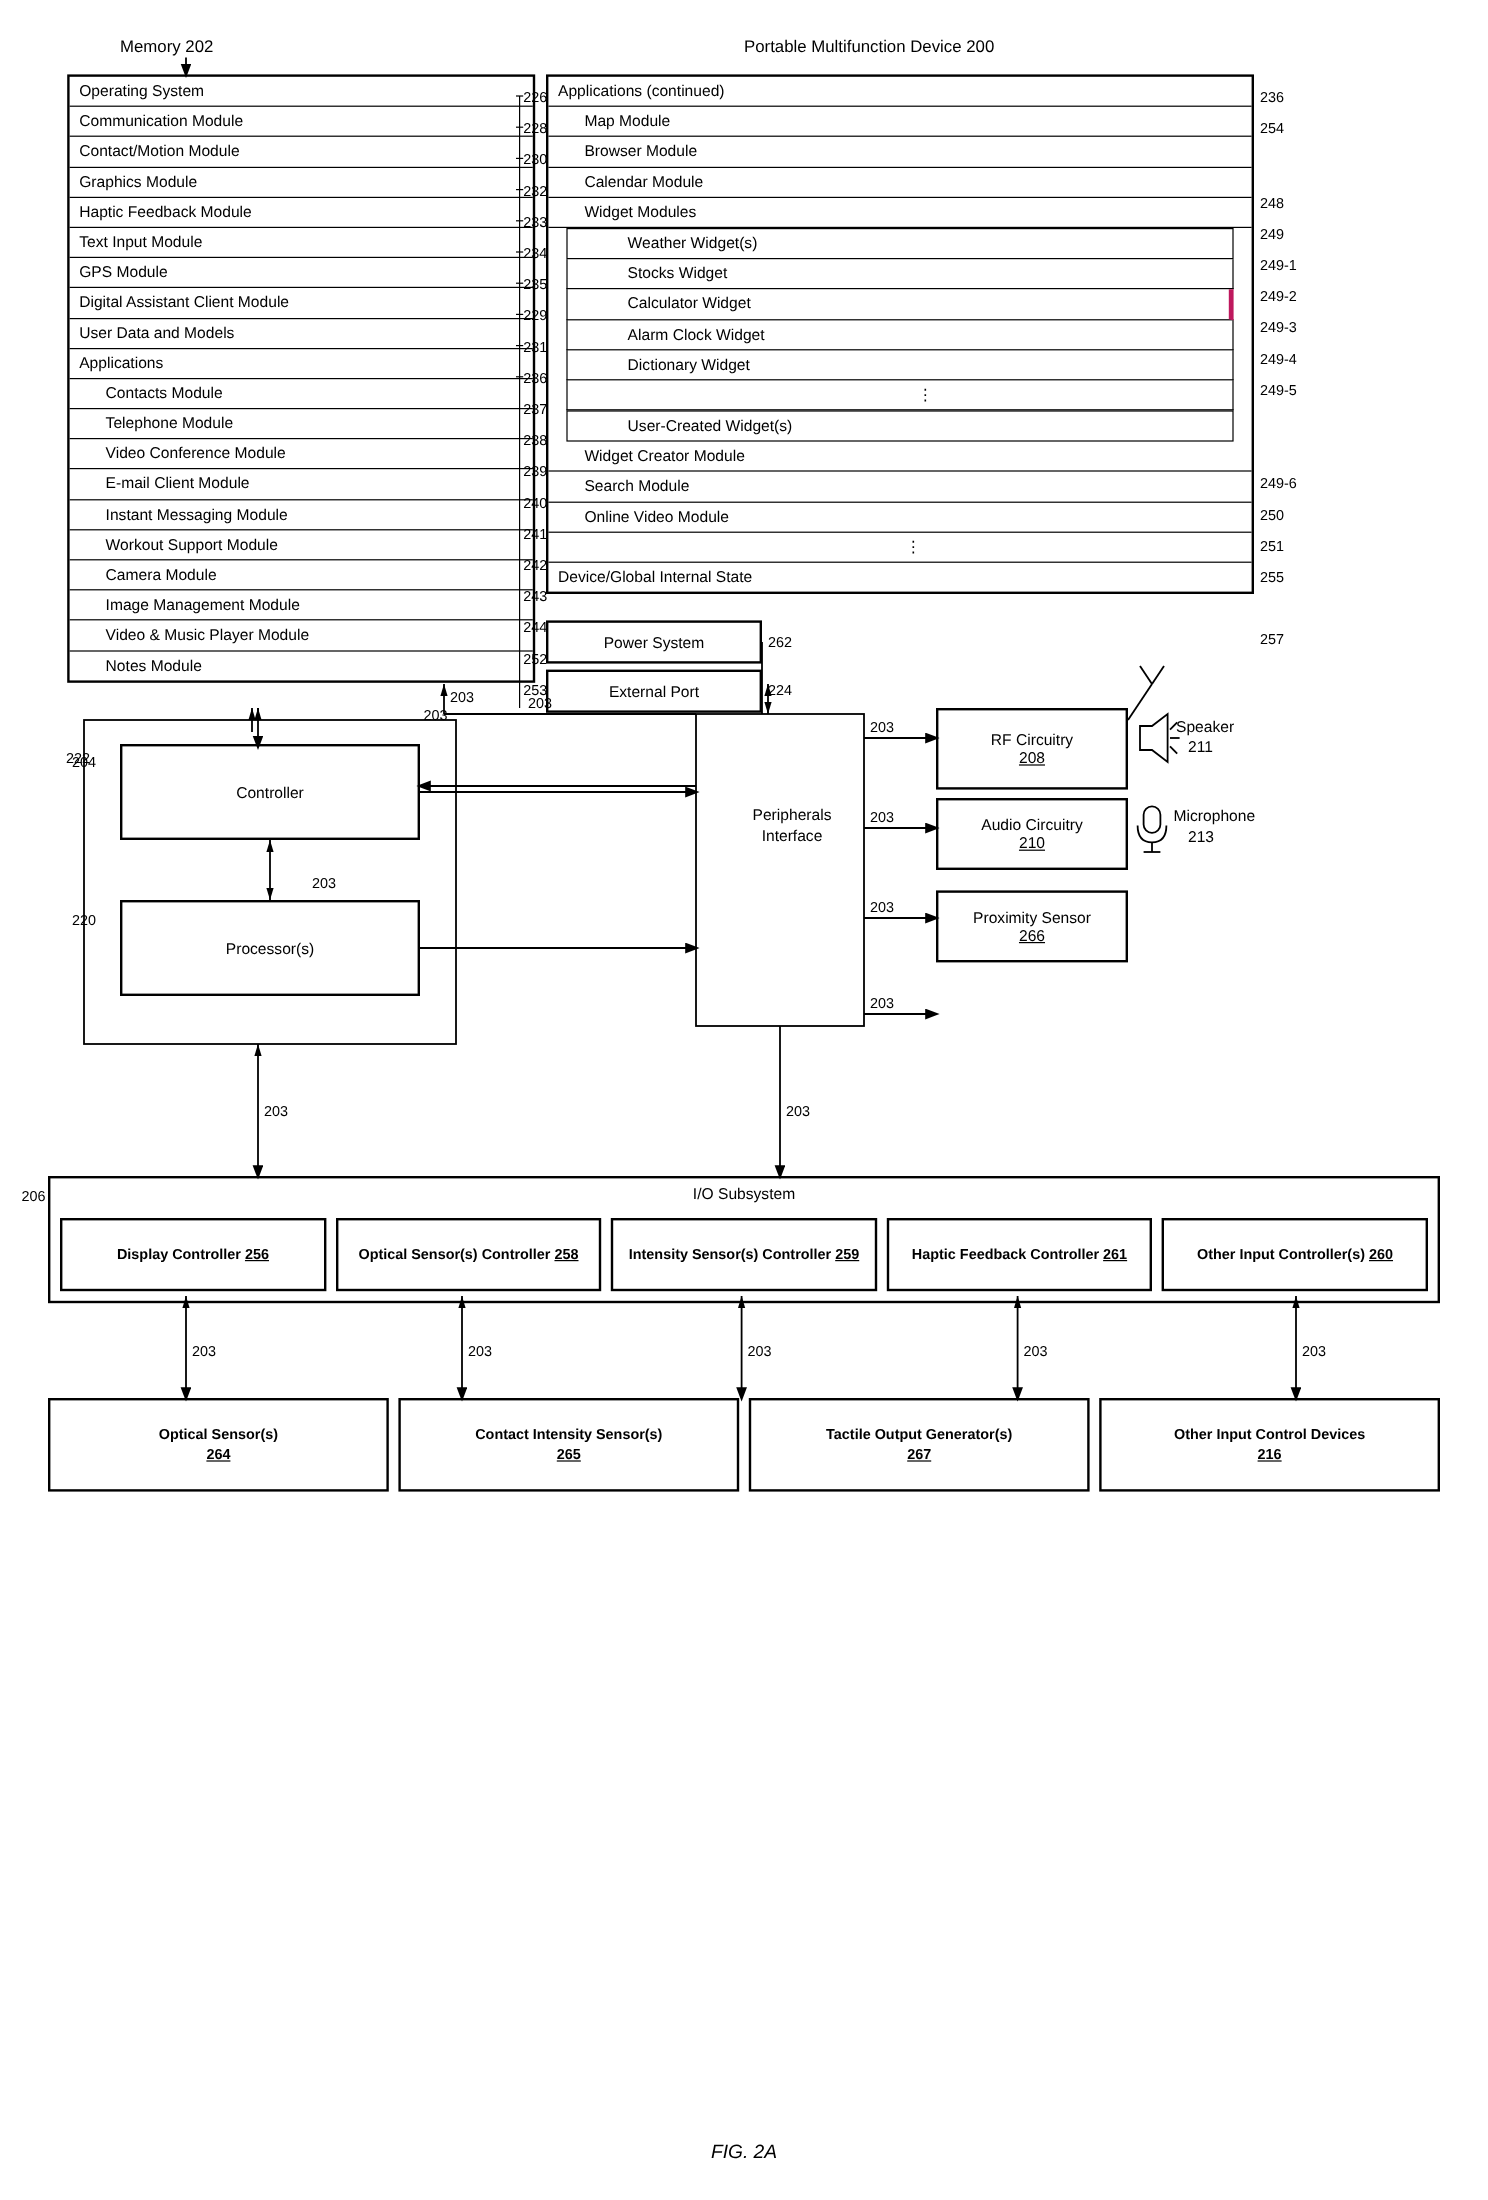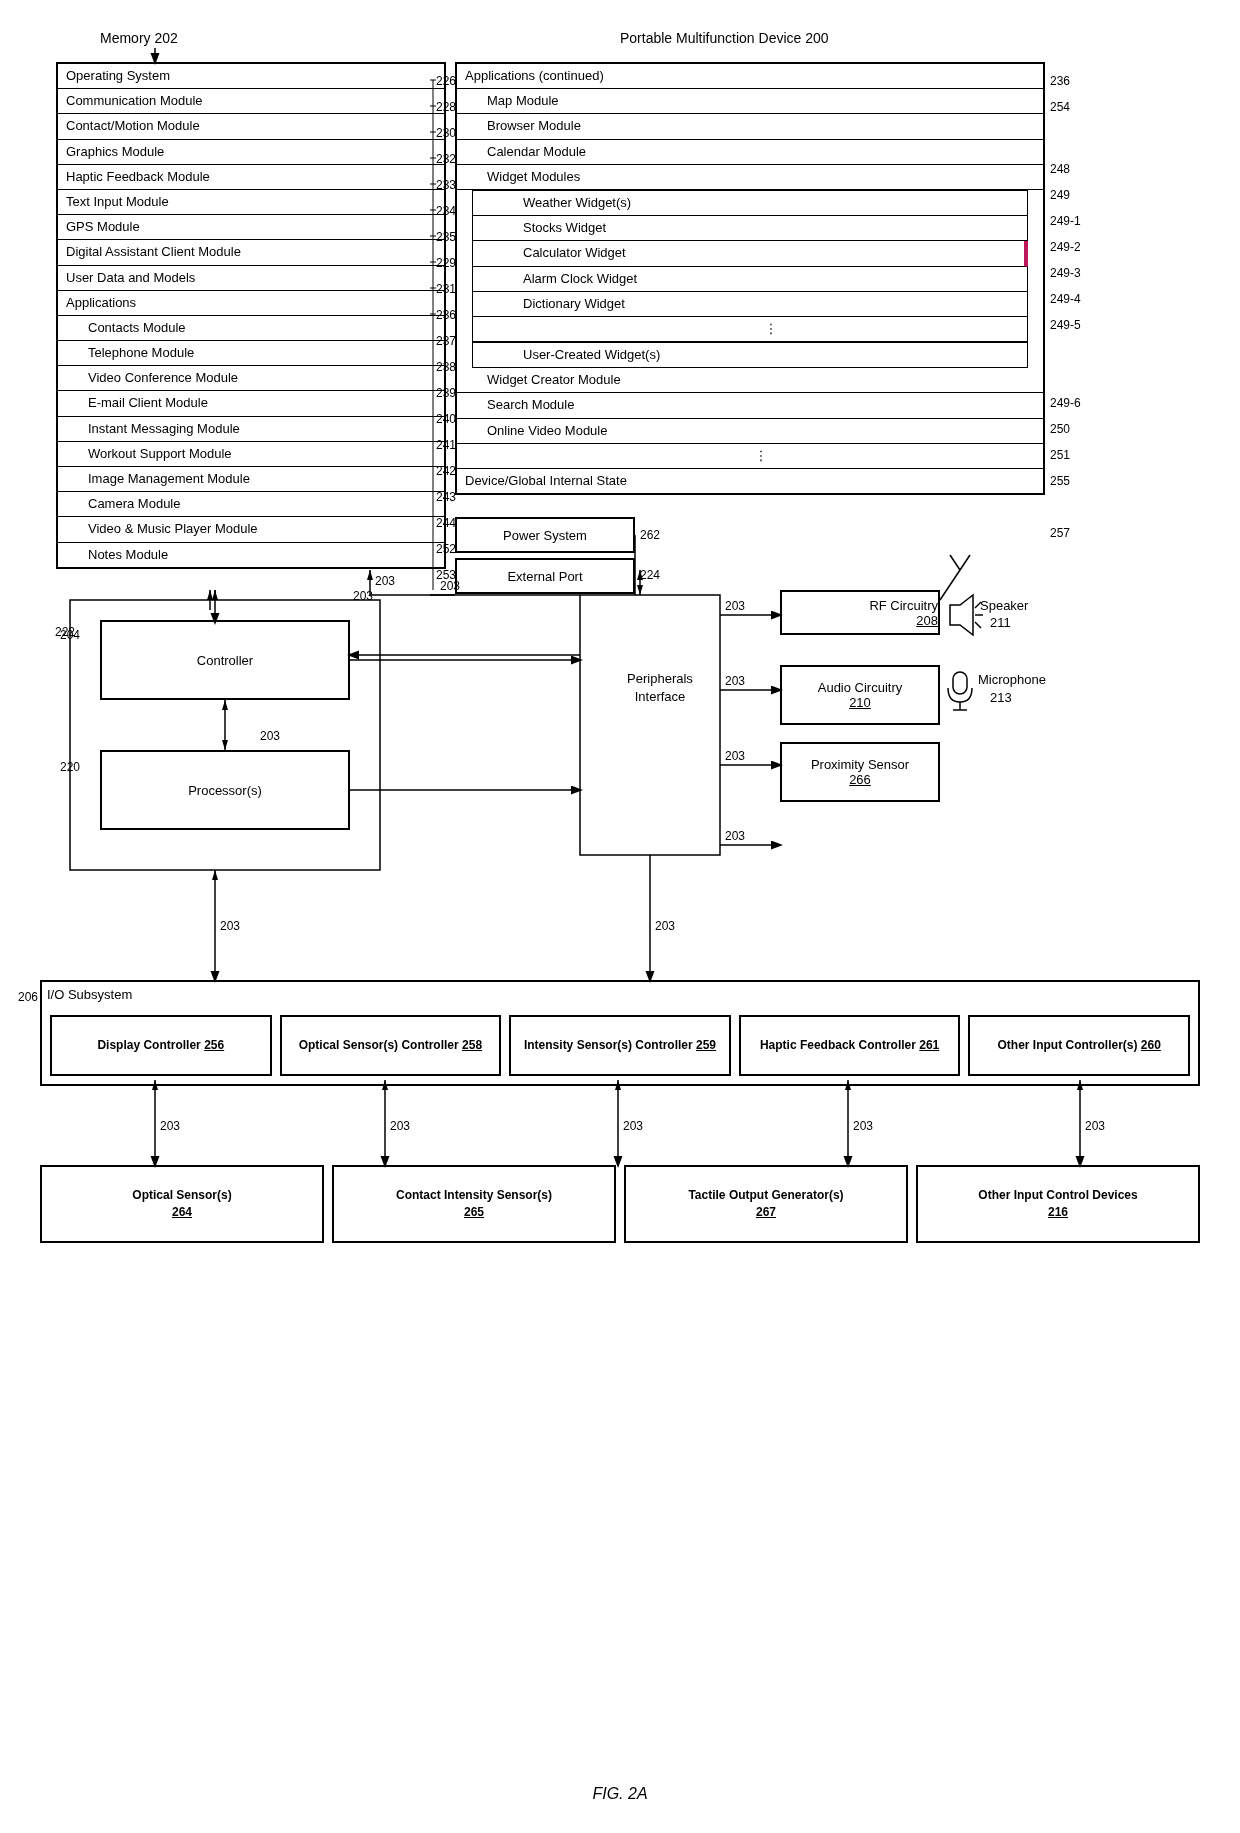--- a/index.html
+++ b/index.html
@@ -88,21 +88,21 @@
       text-align: center;
     }
 
     
     .io-subsystem {
       position: absolute;
       border: 2px solid #000;
       background: #fff;
     }
     .io-subsystem .io-title {
-      text-align: left;
+      text-align: center;
       padding: 5px;
       font-size: 13px;
     }
     .io-row {
       display: flex;
       gap: 8px;
       padding: 8px;
     }
     .io-cell {
       border: 2px solid #000;
@@ -186,24 +186,24 @@
     <div class="box-row indented">
         <span>E-mail Client Module</span>
       </div>
     <div class="box-row indented">
         <span>Instant Messaging Module</span>
       </div>
     <div class="box-row indented">
         <span>Workout Support Module</span>
       </div>
     <div class="box-row indented">
+        <span>Camera Module</span>
+      </div>
+    <div class="box-row indented">
         <span>Image Management Module</span>
-      </div>
-    <div class="box-row indented">
-        <span>Camera Module</span>
       </div>
     <div class="box-row indented">
         <span>Video &amp; Music Player Module</span>
       </div>
     <div class="box-row indented">
         <span>Notes Module</span>
       </div>
   </div>
 
   <div style="position:absolute;top:68px;left:436px;display:flex;flex-direction:column;">
@@ -274,21 +274,21 @@
   <div class="simple-box" style="top:517px;left:455px;width:180px;height:36px;">
     <span>Power System</span>
   </div>
   <div style="position:absolute;top:528px;left:640px;font-size:12px;">262</div>
 
   <div class="simple-box" style="top:558px;left:455px;width:180px;height:36px;">
     <span>External Port</span>
   </div>
   <div style="position:absolute;top:568px;left:640px;font-size:12px;">224</div>
 
-  <div class="simple-box" style="top:590px;left:780px;width:160px;height:45px;flex-direction:column;align-items:flex-end;">
+  <div class="simple-box" style="top:590px;left:780px;width:160px;height:68px;flex-direction:column;">
     <span>RF Circuitry</span>
     <span style="text-decoration:underline;">208</span>
   </div>
 
   <div style="position:absolute;top:598px;left:980px;font-size:13px;">Speaker</div>
   <div style="position:absolute;top:615px;left:990px;font-size:13px;">211</div>
 
   <svg style="position:absolute;top:590px;left:945px;width:40px;height:50px;" viewBox="0 0 40 50">
     <polygon points="5,15 15,15 28,5 28,45 15,35 5,35" fill="none" stroke="#000" stroke-width="1.5"></polygon>
     <line x1="30" y1="18" x2="36" y2="12" stroke="#000" stroke-width="1.5"></line>

